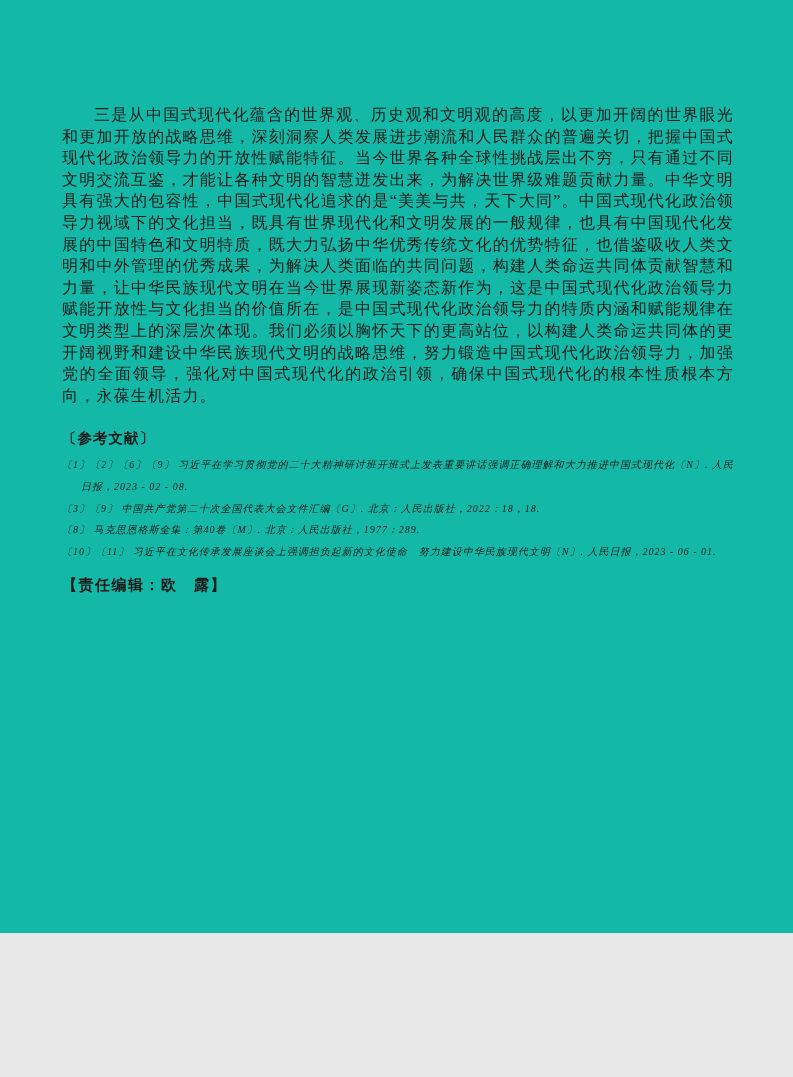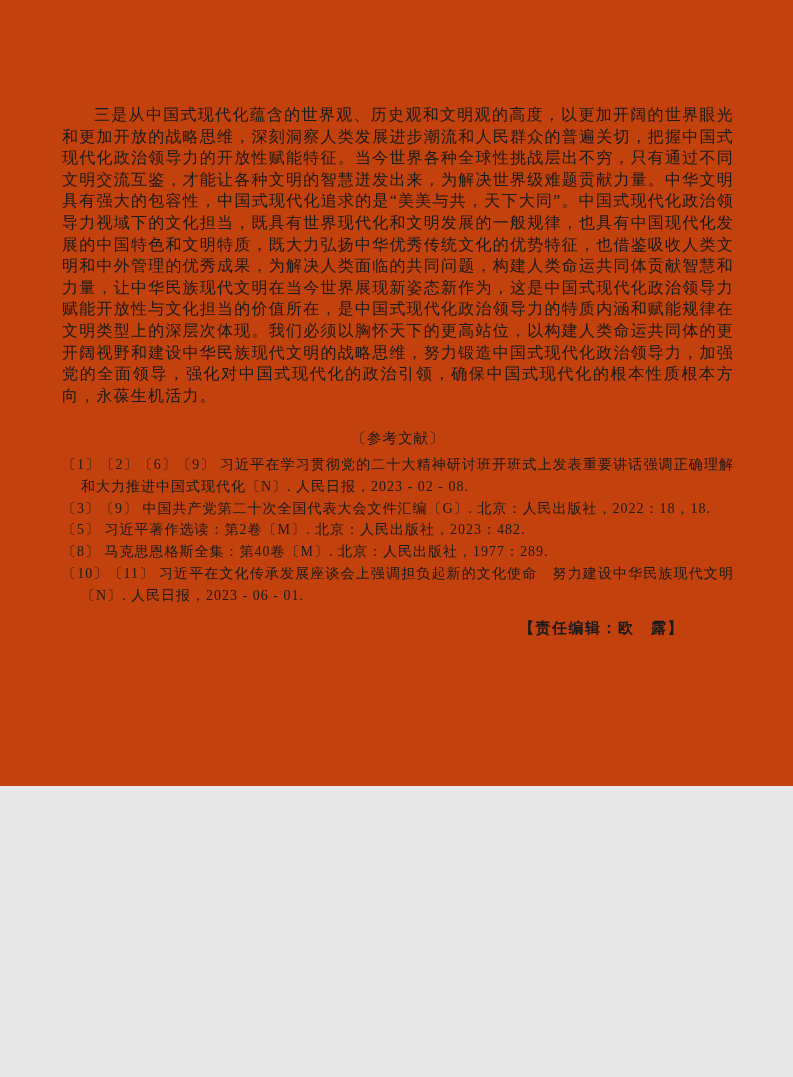--- a/index.html
+++ b/index.html
@@ -3,23 +3,23 @@
 <meta charset="utf-8">
 <style>
   html, body {
     margin: 0;
     padding: 0;
     background: #e8e8e8;
   }
   .page {
     position: relative;
     width: 793px;
-    height: 786px;
+    height: 933px;
     margin: 0 auto;
-    background: #c2410c;
+    background: #14b8a6;
     color: #1b1b1b;
     font-family: "Liberation Serif", "DejaVu Serif", serif;
     overflow: hidden;
   }
   .content {
     position: absolute;
     left: 62px;
     top: 104px;
     width: 672px;
   }
@@ -27,44 +27,44 @@
     font-size: 16px;
     line-height: 21.6px;
     letter-spacing: 1.2px;
     text-align: justify;
     text-justify: inter-ideograph;
     text-indent: 2em;
     margin: 0;
   }
   .refs-heading {
     margin-top: 23px;
-    text-align: center;
     font-family: "Liberation Sans", "DejaVu Sans", sans-serif;
-    font-weight: normal;
+    font-weight: bold;
     font-size: 14.5px;
     line-height: 18px;
     letter-spacing: 1px;
   }
   .refs-list {
     margin-top: 7px;
-    font-size: 14px;
+    font-size: 10px;
     line-height: 21.7px;
     letter-spacing: 1px;
+    font-style: italic;
   }
   .ref-item {
     padding-left: 19px;
     text-indent: -19px;
     text-align: justify;
     text-justify: inter-ideograph;
     margin: 0;
   }
   .editor-note {
     margin-top: 13px;
     padding-right: 50px;
-    text-align: right;
+    text-align: left;
     font-family: "Liberation Sans", "DejaVu Sans", sans-serif;
     font-weight: bold;
     font-size: 15px;
     letter-spacing: 1.5px;
   }
   .page-number {
     position: absolute;
     left: 93px;
     top: 1008px;
     font-size: 11px;
@@ -78,21 +78,20 @@
 <div class="page">
   <div class="content">
 
     <p class="body-paragraph">三是从中国式现代化蕴含的世界观、历史观和文明观的高度，以更加开阔的世界眼光和更加开放的战略思维，深刻洞察人类发展进步潮流和人民群众的普遍关切，把握中国式现代化政治领导力的开放性赋能特征。当今世界各种全球性挑战层出不穷，只有通过不同文明交流互鉴，才能让各种文明的智慧迸发出来，为解决世界级难题贡献力量。中华文明具有强大的包容性，中国式现代化追求的是“美美与共，天下大同”。中国式现代化政治领导力视域下的文化担当，既具有世界现代化和文明发展的一般规律，也具有中国现代化发展的中国特色和文明特质，既大力弘扬中华优秀传统文化的优势特征，也借鉴吸收人类文明和中外管理的优秀成果，为解决人类面临的共同问题，构建人类命运共同体贡献智慧和力量，让中华民族现代文明在当今世界展现新姿态新作为，这是中国式现代化政治领导力赋能开放性与文化担当的价值所在，是中国式现代化政治领导力的特质内涵和赋能规律在文明类型上的深层次体现。我们必须以胸怀天下的更高站位，以构建人类命运共同体的更开阔视野和建设中华民族现代文明的战略思维，努力锻造中国式现代化政治领导力，加强党的全面领导，强化对中国式现代化的政治引领，确保中国式现代化的根本性质根本方向，永葆生机活力。</p>
 
     <div class="refs-heading">〔参考文献〕</div>
 
     <div class="refs-list">
       <p class="ref-item">〔1〕〔2〕〔6〕〔9〕 习近平在学习贯彻党的二十大精神研讨班开班式上发表重要讲话强调正确理解和大力推进中国式现代化〔N〕. 人民日报，2023 - 02 - 08.</p>
       <p class="ref-item">〔3〕〔9〕 中国共产党第二十次全国代表大会文件汇编〔G〕. 北京：人民出版社，2022：18，18.</p>
-      <p class="ref-item">〔5〕 习近平著作选读：第2卷〔M〕. 北京：人民出版社，2023：482.</p>
       <p class="ref-item">〔8〕 马克思恩格斯全集：第40卷〔M〕. 北京：人民出版社，1977：289.</p>
       <p class="ref-item">〔10〕〔11〕 习近平在文化传承发展座谈会上强调担负起新的文化使命　努力建设中华民族现代文明〔N〕. 人民日报，2023 - 06 - 01.</p>
     </div>
 
     <div class="editor-note">【责任编辑：欧　露】</div>
 
   </div>
 
   <div class="page-number">· 62 ·</div>
 </div>

